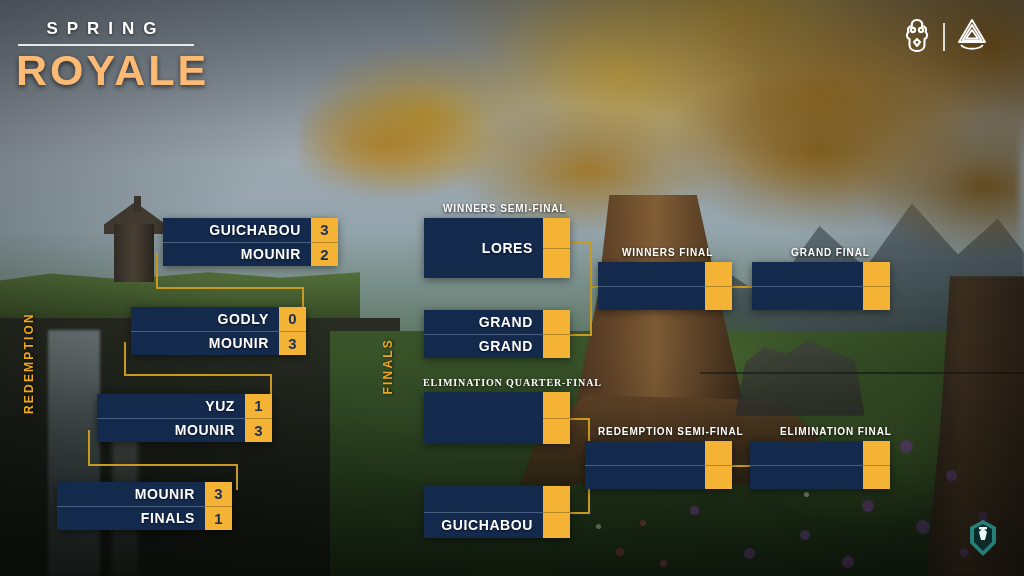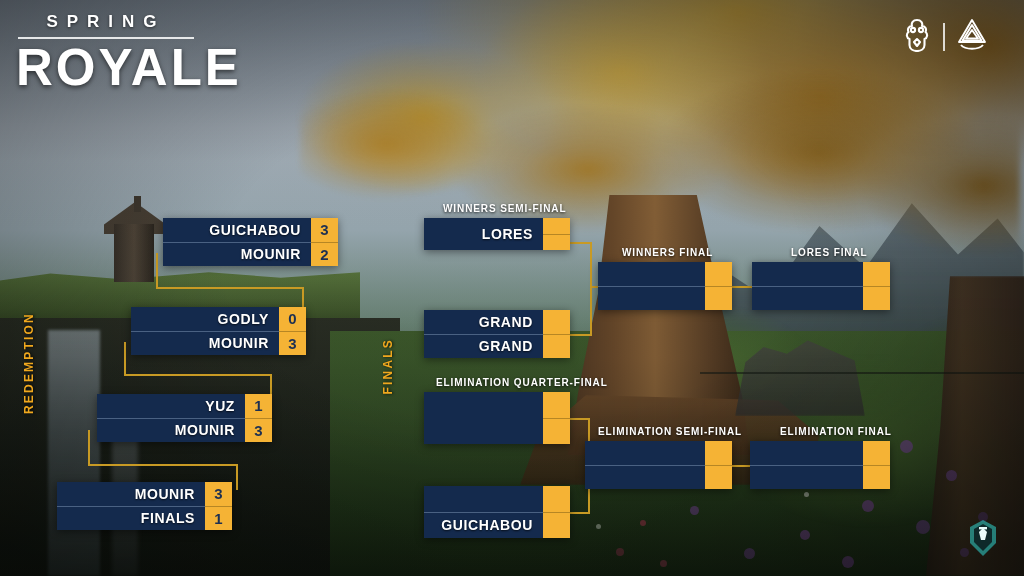--- a/index.html
+++ b/index.html
@@ -136,27 +136,27 @@
     background:linear-gradient(180deg,rgba(10,14,20,.30) 0%,rgba(10,14,20,.06) 28%,rgba(10,14,20,.10) 62%,rgba(8,12,8,.42) 100%);
   }
 
   
   .ui { position:absolute; inset:0; }
 
   
   .logo { position:absolute; left:16px; top:12px; width:180px; }
   .logo .sp {
     font-size:17px; font-weight:bold; letter-spacing:9px; color:#fff;
-    text-align:center; text-shadow:0 1px 3px rgba(0,0,0,.6);
+    text-align:center; text-shadow:0 1px 3px rgba(0,0,0,.6);margin-top:7px;
   }
   .logo .rule {
     height:2px; background:rgba(255,255,255,.85); margin:5px 2px 3px 2px;
   }
   .logo .ry {
-    font-size:51px; font-weight:bold; letter-spacing:3px; color:#ffffff;
+    font-size:43px; font-weight:bold; letter-spacing:3px; color:#fdba74;
     text-align:center; line-height:1.02; text-shadow:0 2px 5px rgba(0,0,0,.6);
   }
 
   
   .brands {
     position:absolute; right:36px; top:18px;
     display:flex; align-items:center; gap:11px;
   }
   .brandDiv { width:2px; height:28px; background:rgba(255,255,255,.8); }
 
@@ -316,23 +316,23 @@
       <div class="conn h" style="left: 568px; top: 418px; width: 22px;"></div>
       <div class="conn v" style="left: 588px; top: 418px; height: 47px;"></div>
       <div class="conn h" style="left: 588px; top: 465px; width: 12px;"></div>
       <div class="conn h" style="left: 568px; top: 512px; width: 22px;"></div>
       <div class="conn v" style="left: 588px; top: 465px; height: 49px;"></div>
       <div class="conn h" style="left: 730px; top: 465px; width: 24px;"></div>
     </div>
   <div id="rounds">
       <div class="rhead" style="left: 443px; top: 203px;">WINNERS SEMI-FINAL</div>
       <div class="rhead" style="left: 622px; top: 247px; text-align: right;">WINNERS FINAL</div>
-      <div class="rhead" style="left: 791px; top: 247px;">LORES FINAL</div>
-      <div class="rhead" style="left: 436px; top: 377px;">ELIMINATION QUARTER-FINAL</div>
-      <div class="rhead" style="left: 598px; top: 426px;">ELIMINATION SEMI-FINAL</div>
+      <div class="rhead" style="left: 791px; top: 247px;">GRAND FINAL</div>
+      <div class="rhead" style="left: 423px; top: 377px; font-family: Liberation Serif, serif;">ELIMINATION QUARTER-FINAL</div>
+      <div class="rhead" style="left: 598px; top: 426px;">REDEMPTION SEMI-FINAL</div>
       <div class="rhead" style="left: 780px; top: 426px;">ELIMINATION FINAL</div>
     </div>
   <div id="matches">
       <div class="match" style="left: 163px; top: 218px; width: 175px; height: 48px;">
         <div class="mteams">
           <div class="row">GUICHABOU</div>
           <div class="row sep">MOUNIR</div>
         </div>
         <div class="mscores">
           <div class="srow">3</div>
@@ -362,21 +362,21 @@
       <div class="match" style="left: 57px; top: 482px; width: 175px; height: 48px;">
         <div class="mteams">
           <div class="row">MOUNIR</div>
           <div class="row sep">FINALS</div>
         </div>
         <div class="mscores">
           <div class="srow">3</div>
           <div class="srow sep">1</div>
         </div>
       </div>
-      <div class="match" style="left: 424px; top: 218px; width: 146px; height: 32px; justify-content: flex-end;">
+      <div class="match" style="left: 424px; top: 218px; width: 146px; height: 60px; justify-content: flex-end;">
         <div class="mteams">
           <div class="row">LORES</div>
         </div>
         <div class="mscores">
           <div class="srow"></div>
           <div class="srow sep"></div>
         </div>
       </div>
       <div class="match" style="left: 424px; top: 310px; width: 146px; height: 48px;">
         <div class="mteams">

